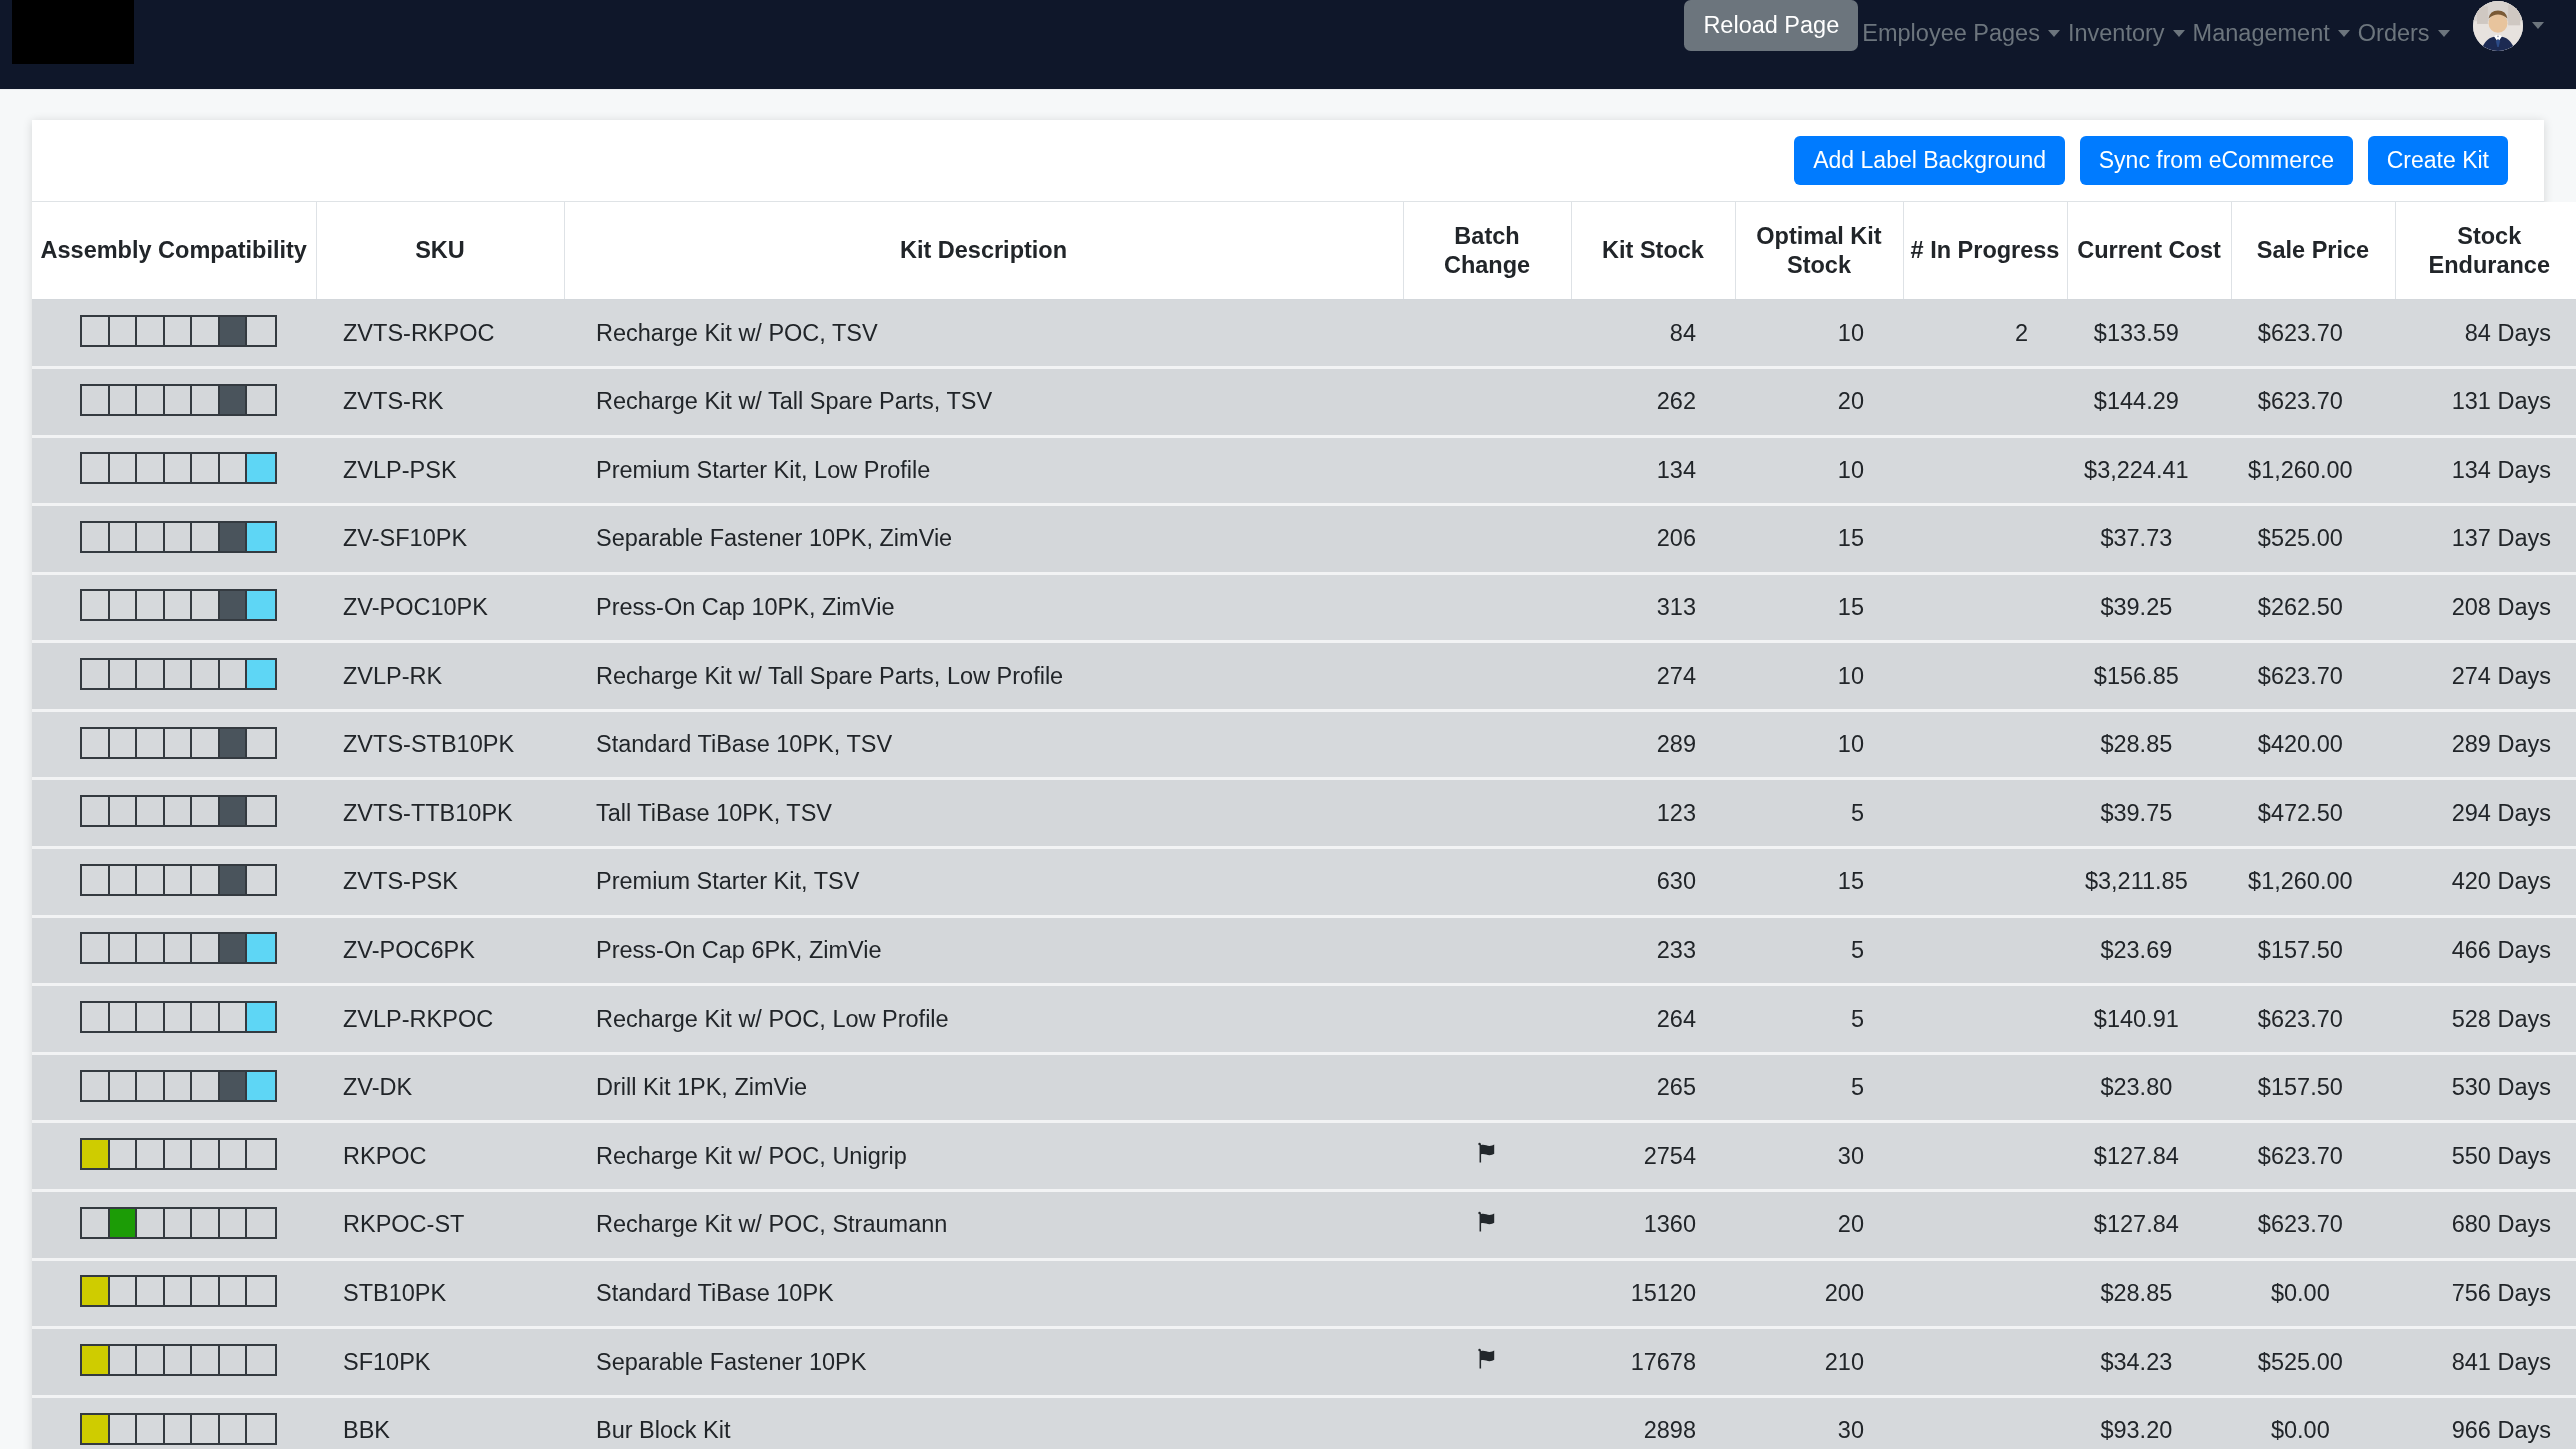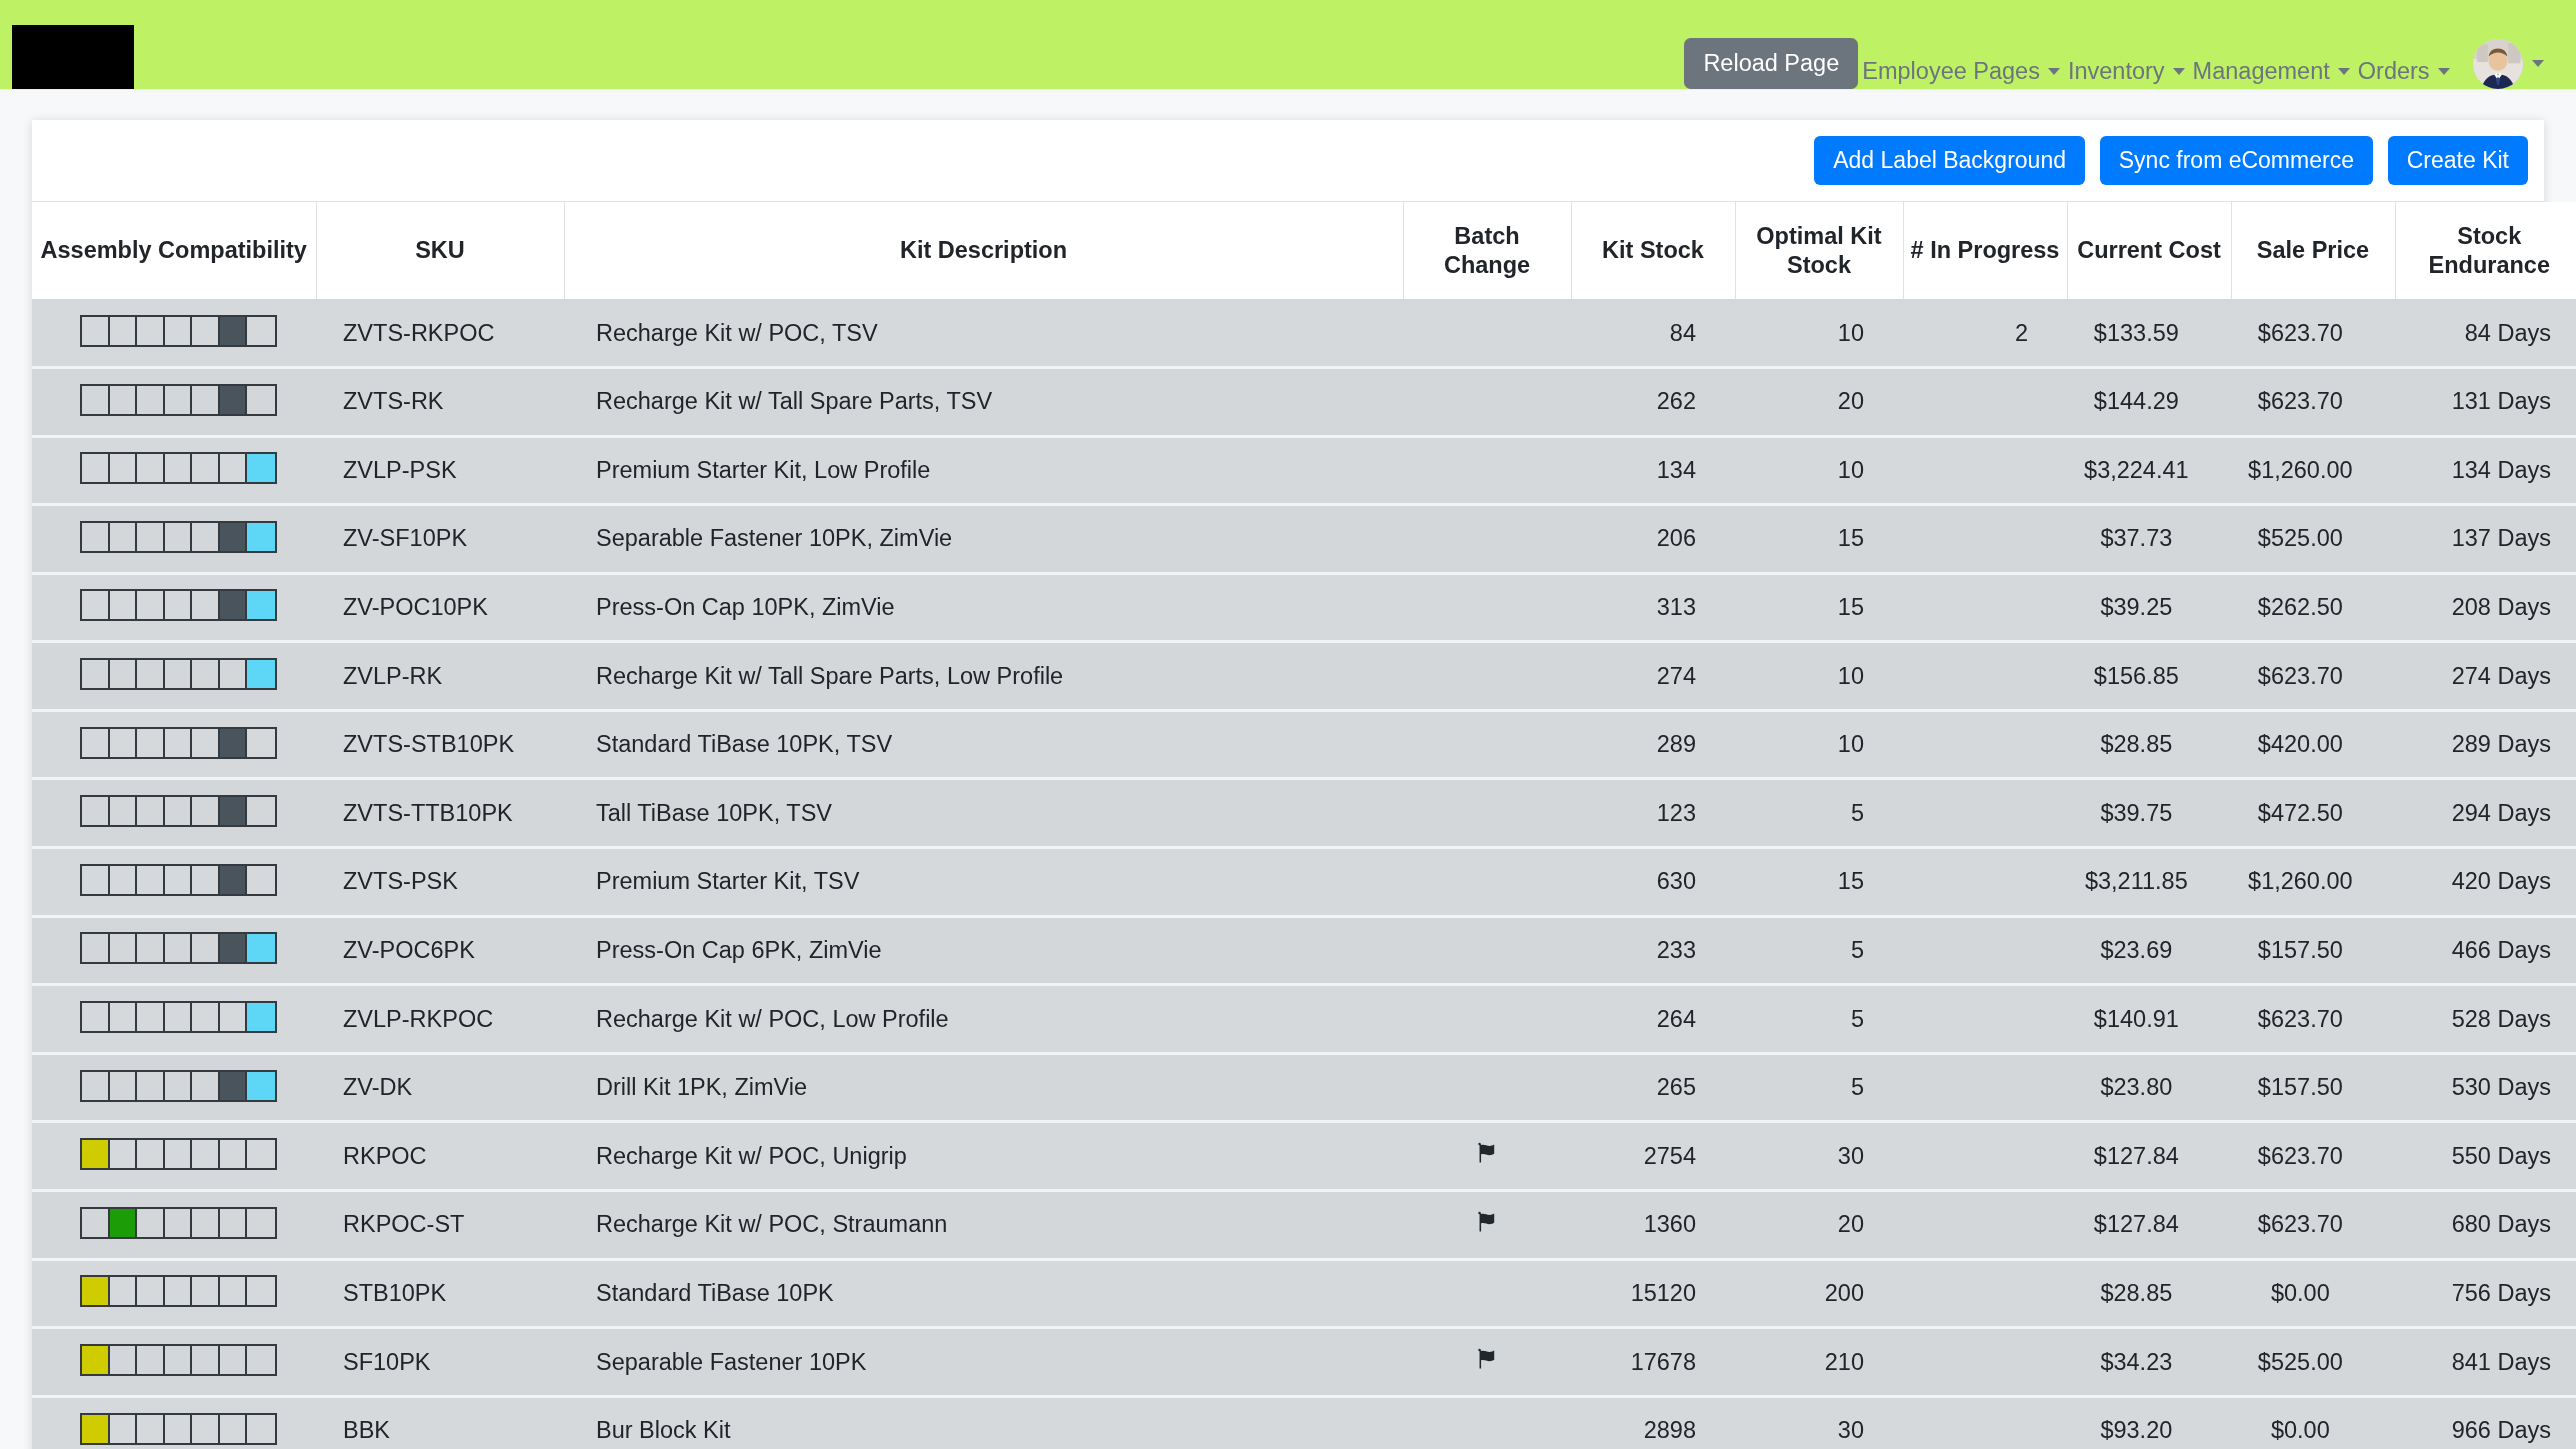--- a/index.html
+++ b/index.html
@@ -7,23 +7,23 @@
     width: 2576px; height: 1449px;
     overflow: hidden;
     background: #f6f8f9;
     font-family: "Liberation Sans", sans-serif;
   }
 
   
   .navbar {
     position: relative;
     height: 90px;
-    background: #bef264;
+    background: #0f172a;
     display: flex;
-    align-items: flex-end;
+    align-items: flex-start;
     padding: 0 32px 0 0;
     border-bottom: 0.7px solid #eceef0;
   }
   .brand-logo {
     width: 122px; height: 64px;
     background: #000000;
     margin-left: 12px;
     flex: 0 0 auto;
   }
   .nav-right {
@@ -90,21 +90,21 @@
     border-bottom: 0.7px solid #dfe3e6;
   }
   .page-title {
     font-size: 50px;
     font-weight: 400;
     color: #212529;
     letter-spacing: -0.3px;
   }
   .head-actions {
     position: absolute;
-    right: 16px;
+    right: 36px;
     top: 50%;
     transform: translateY(-50%);
     display: flex;
     gap: 14.8px;
   }
   .btn-primary {
     background: #007bff;
     color: #ffffff;
     border: none;
     border-radius: 6px;

